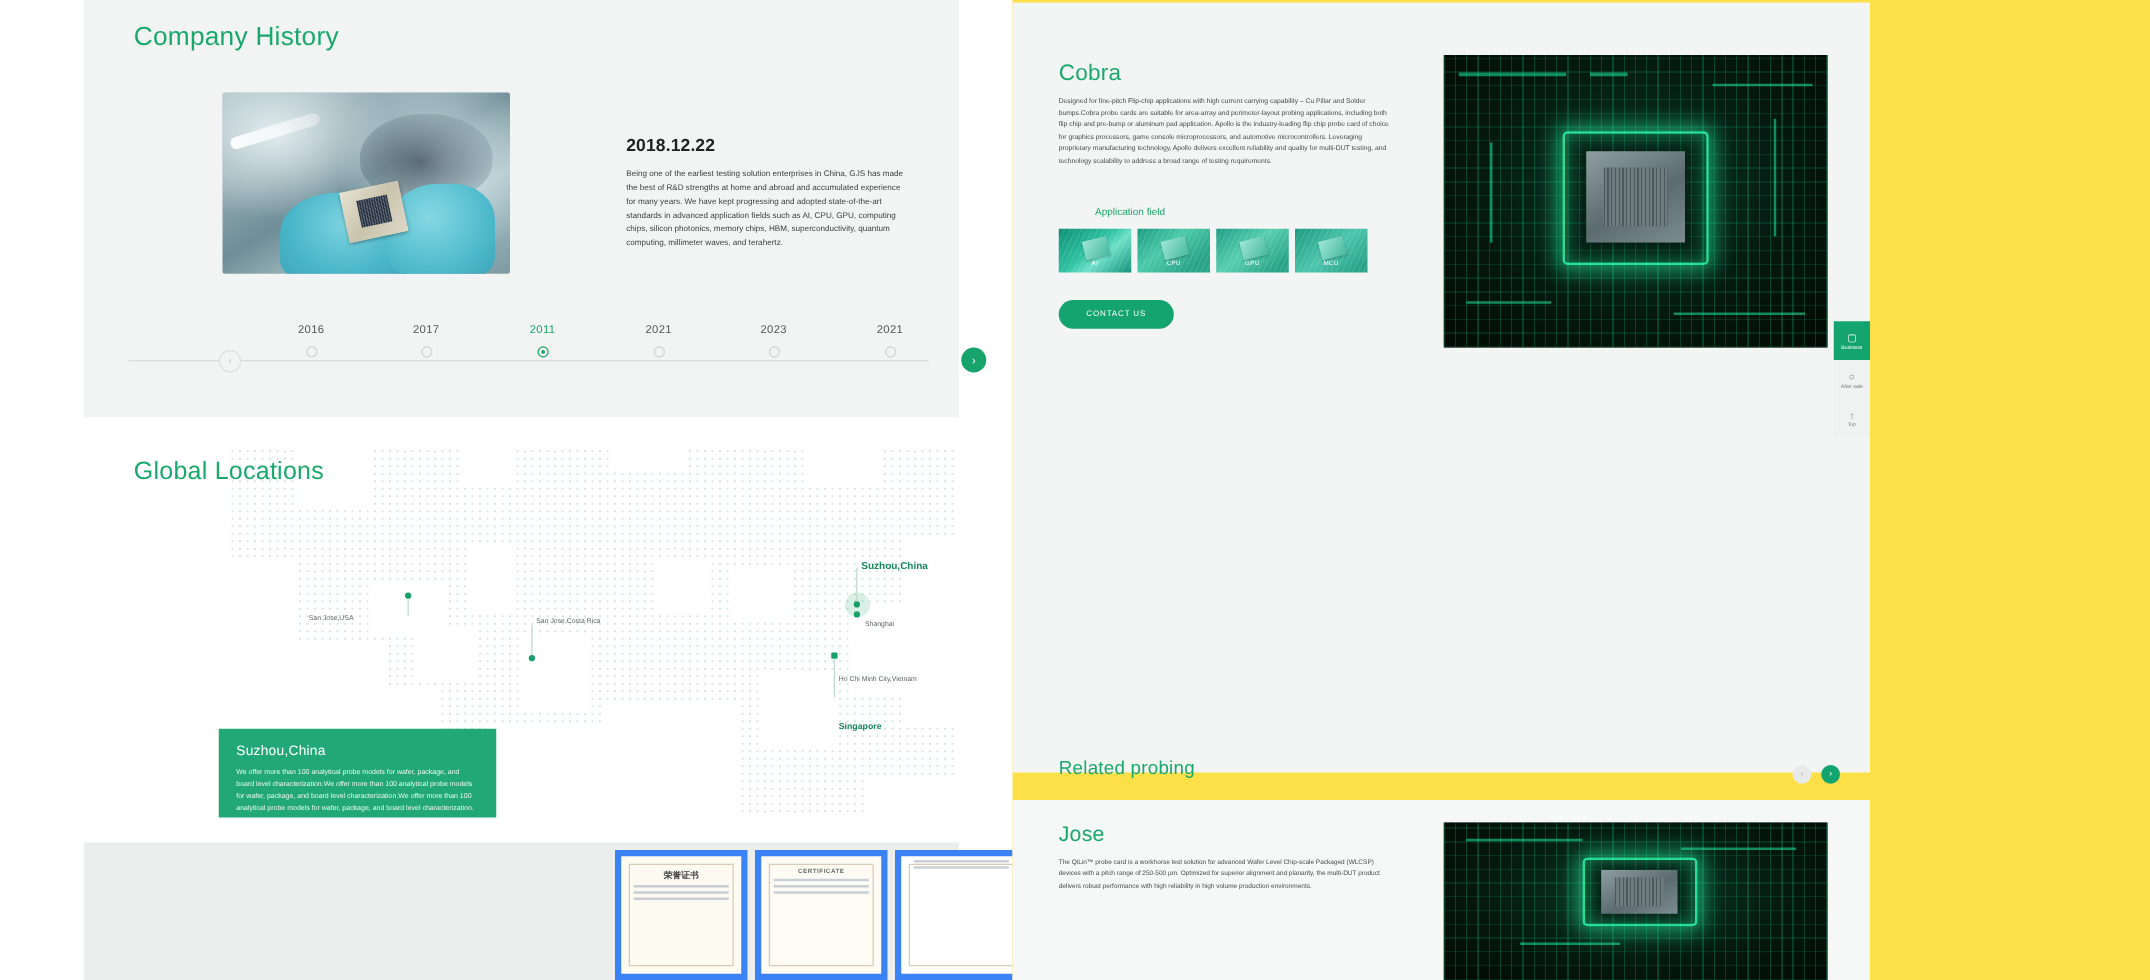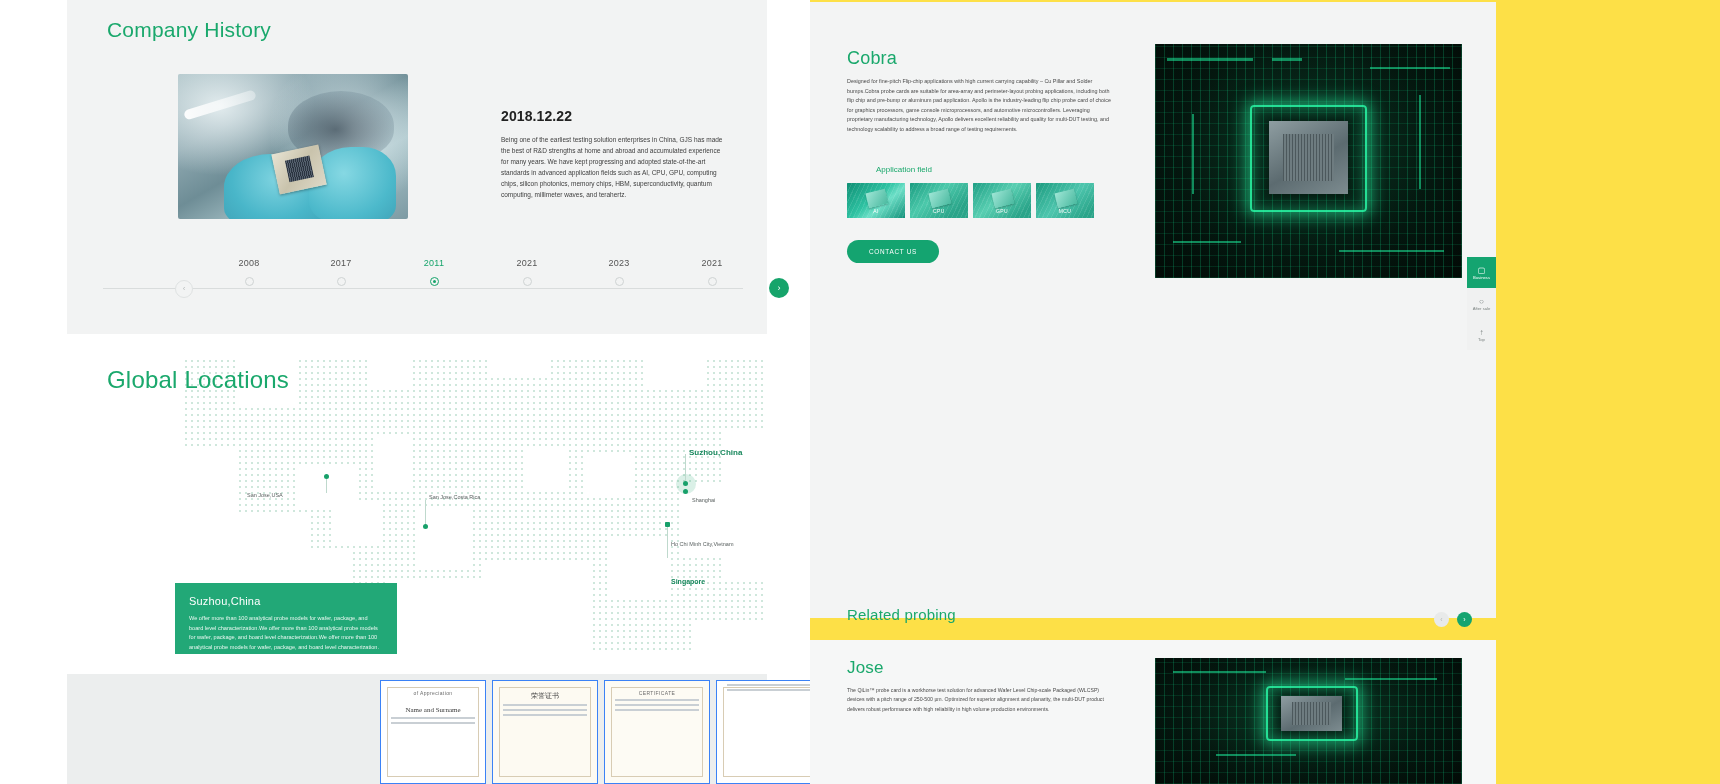--- a/index.html
+++ b/index.html
@@ -83,21 +83,21 @@
   .tl-arrow-right {
     position:absolute; left:702px; top:278px; width:20px; height:20px; border-radius:50%;
     background:#16a46b; color:#fff; font-size:9px; line-height:20px; text-align:center;
   }
 
   
   .locations-section {
     position:absolute; left:0; top:334px; width:700px; height:340px; background:#ffffff;
     overflow:hidden;
   }
-  .loc-title { position:absolute; left:40px; top:32px; font-size:24px; color:#1aa86c; z-index:4;}
+  .loc-title { position:absolute; left:40px; top:32px; font-size:20px; color:#1aa86c; z-index:4;}
   .worldmap { position:absolute; left:20px; top:0px; width:680px; height:340px; }
   .dotgrid {
     position:absolute; inset:0;
     background-image: radial-gradient(#cfe7dc 0.9px, transparent 1.1px);
     background-size: 6px 6px;
   }
   .mask { position:absolute; inset:0; background:#ffffff; }
   .pin { position:absolute; z-index:5; }
   .pin .dot { width:5px;height:5px;border-radius:50%;background:#17a06a; position:absolute; left:0; top:0;}
   .pin .dot.sq { border-radius:1px; }
@@ -111,21 +111,21 @@
     background:#22a877; color:#fff; padding:12px 14px 0 14px; z-index:6;
   }
   .loc-card h4 { font-size:11px; font-weight:400; letter-spacing:.2px; }
   .loc-card p { margin-top:7px; font-size:5.6px; line-height:9.6px; color:#e8f7f0; }
 
   
   .cert-strip {
     position:absolute; left:0; top:674px; width:700px; height:110px; background:#eceeee;
   }
   .cert { position:absolute; top:6px; width:106px; height:104px; background:#fff;
-    border:1px solid #3b82f6; overflow:hidden; }
+    border:5px solid #3b82f6; overflow:hidden;font-weight:bold; }
   .cert .inner { position:absolute; inset:6px; border:1px solid #d8ccb4; }
   .cert .ln { height:2px; background:#c9cfd4; margin:3px 10px; }
   .cert .hd { font-size:5px; text-align:center; color:#6c6c6c; margin-top:9px; letter-spacing:.4px;}
   .cert .hd2 { font-size:7px; text-align:center; color:#3b3b3b; margin-top:10px; font-family:"Liberation Serif", serif;}
   .cert.c1 { left:313px; }
   .cert.c2 { left:425px; background:#fdfaf2;}
   .cert.c3 { left:537px; background:#fdfbf4;}
   .cert.c4 { left:649px; }
 
   
@@ -228,21 +228,21 @@
 
       <div class="history-text">
         <div class="history-date">2018.12.22</div>
         <div class="history-body">Being one of the earliest testing solution enterprises in China, GJS has made the best of R&amp;D strengths at home and abroad and accumulated experience for many years. We have kept progressing and adopted state-of-the-art standards in advanced application fields such as AI, CPU, GPU, computing chips, silicon photonics, memory chips, HBM, superconductivity, quantum computing, millimeter waves, and terahertz.</div>
       </div>
 
       <div class="timeline">
         <div class="tl-line"></div>
 
         <div class="tl-item" style="left:182px">
-          <div class="tl-year">2008</div>
+          <div class="tl-year">2016</div>
           <div class="tl-dot"></div>
         </div>
         <div class="tl-item" style="left:274px">
           <div class="tl-year">2017</div>
           <div class="tl-dot"></div>
         </div>
         <div class="tl-item active" style="left:367px">
           <div class="tl-year">2011</div>
           <div class="tl-dot"></div>
         </div>
@@ -326,27 +326,20 @@
 
       <div class="loc-title sec-title">Global Locations</div>
     </section>
 
     <div class="loc-card">
       <h4>Suzhou,China</h4>
       <p>We offer more than 100 analytical probe models for wafer, package, and board level characterization.We offer more than 100 analytical probe models for wafer, package, and board level characterization.We offer more than 100 analytical probe models for wafer, package, and board level characterization.</p>
     </div>
 
     <div class="cert-strip">
-      <div class="cert c1">
-        <div class="inner"></div>
-        <div class="hd">of Appreciation</div>
-        <div class="hd2">Name and Surname</div>
-        <div class="ln"></div>
-          <div class="ln"></div>
-      </div>
       <div class="cert c2">
         <div class="inner"></div>
         <div class="hd2">荣誉证书</div>
         <div class="ln"></div>
           <div class="ln"></div>
           <div class="ln"></div>
       </div>
       <div class="cert c3">
         <div class="inner"></div>
         <div class="hd">CERTIFICATE</div>

